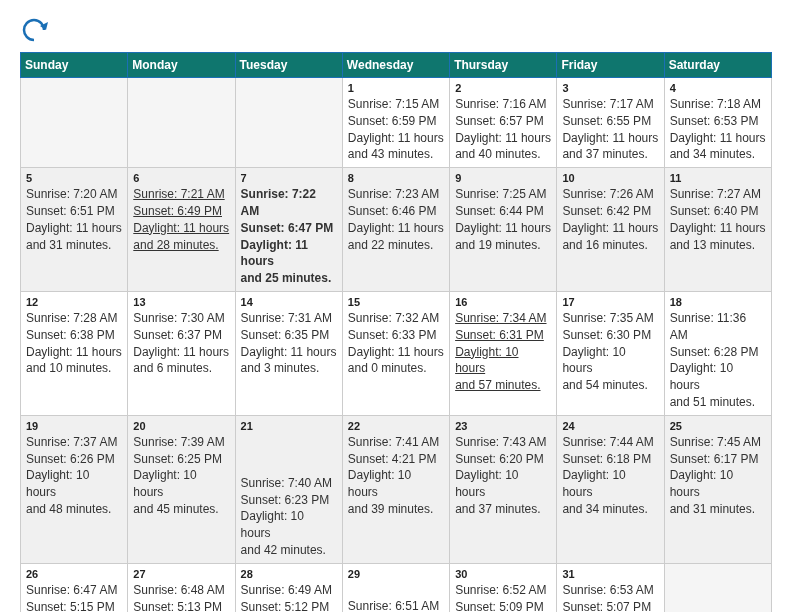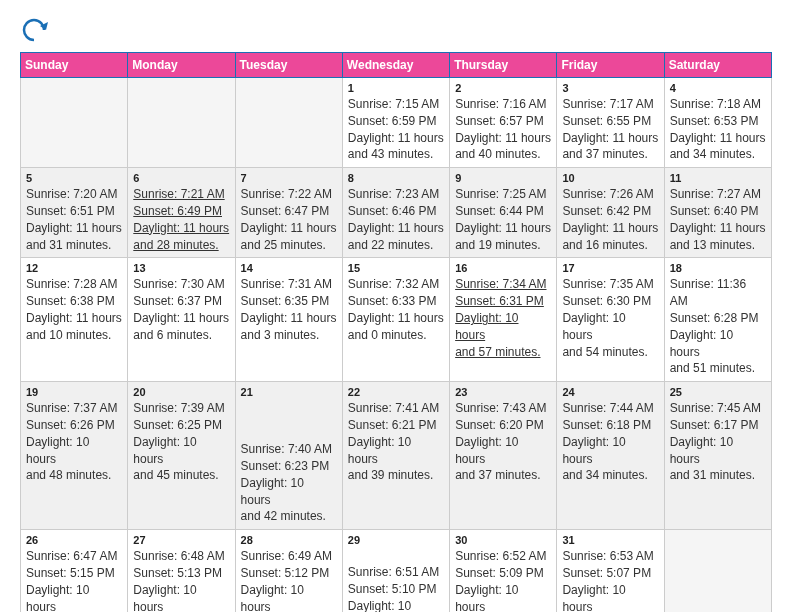--- a/index.html
+++ b/index.html
@@ -61,21 +61,21 @@
       color: #444;
     }
     .calendar {
       flex: 1;
       border: 1px solid #ccc;
       border-collapse: collapse;
       width: 100%;
       table-layout: fixed;
     }
     .calendar th {
-      background: #ec4899;
+      background: #0f766e;
       color: #fff;
       font-size: 12px;
       font-weight: bold;
       padding: 5px 4px;
       text-align: left;
       border: 1px solid #1a6fb5;
     }
     .calendar td {
       border: 1px solid #ccc;
       vertical-align: top;
@@ -182,21 +182,21 @@
           </td>
           <td>
             <span class="day-num">6</span>
             <div class="day-info" style="white-space: pre-line; text-decoration: underline;">Sunrise: 7:21 AM
 Sunset: 6:49 PM
 Daylight: 11 hours
 and 28 minutes.</div>
           </td>
           <td>
             <span class="day-num">7</span>
-            <div class="day-info" style="white-space: pre-line;">Sunrise: 7:22 AM
+            <div class="day-info" style="white-space: pre-line; font-weight: bold;">Sunrise: 7:22 AM
 Sunset: 6:47 PM
 Daylight: 11 hours
 and 25 minutes.</div>
           </td>
           <td>
             <span class="day-num">8</span>
             <div class="day-info" style="white-space: pre-line;">Sunrise: 7:23 AM
 Sunset: 6:46 PM
 Daylight: 11 hours
 and 22 minutes.</div>
@@ -292,21 +292,21 @@
           <td>
             <span class="day-num">21</span>
             <div class="day-info" style="white-space: pre-line; margin-top: 43px;">Sunrise: 7:40 AM
 Sunset: 6:23 PM
 Daylight: 10 hours
 and 42 minutes.</div>
           </td>
           <td>
             <span class="day-num">22</span>
             <div class="day-info" style="white-space: pre-line;">Sunrise: 7:41 AM
-Sunset: 6:21 PM
+Sunset: 4:21 PM
 Daylight: 10 hours
 and 39 minutes.</div>
           </td>
           <td>
             <span class="day-num">23</span>
             <div class="day-info" style="white-space: pre-line;">Sunrise: 7:43 AM
 Sunset: 6:20 PM
 Daylight: 10 hours
 and 37 minutes.</div>
           </td>

